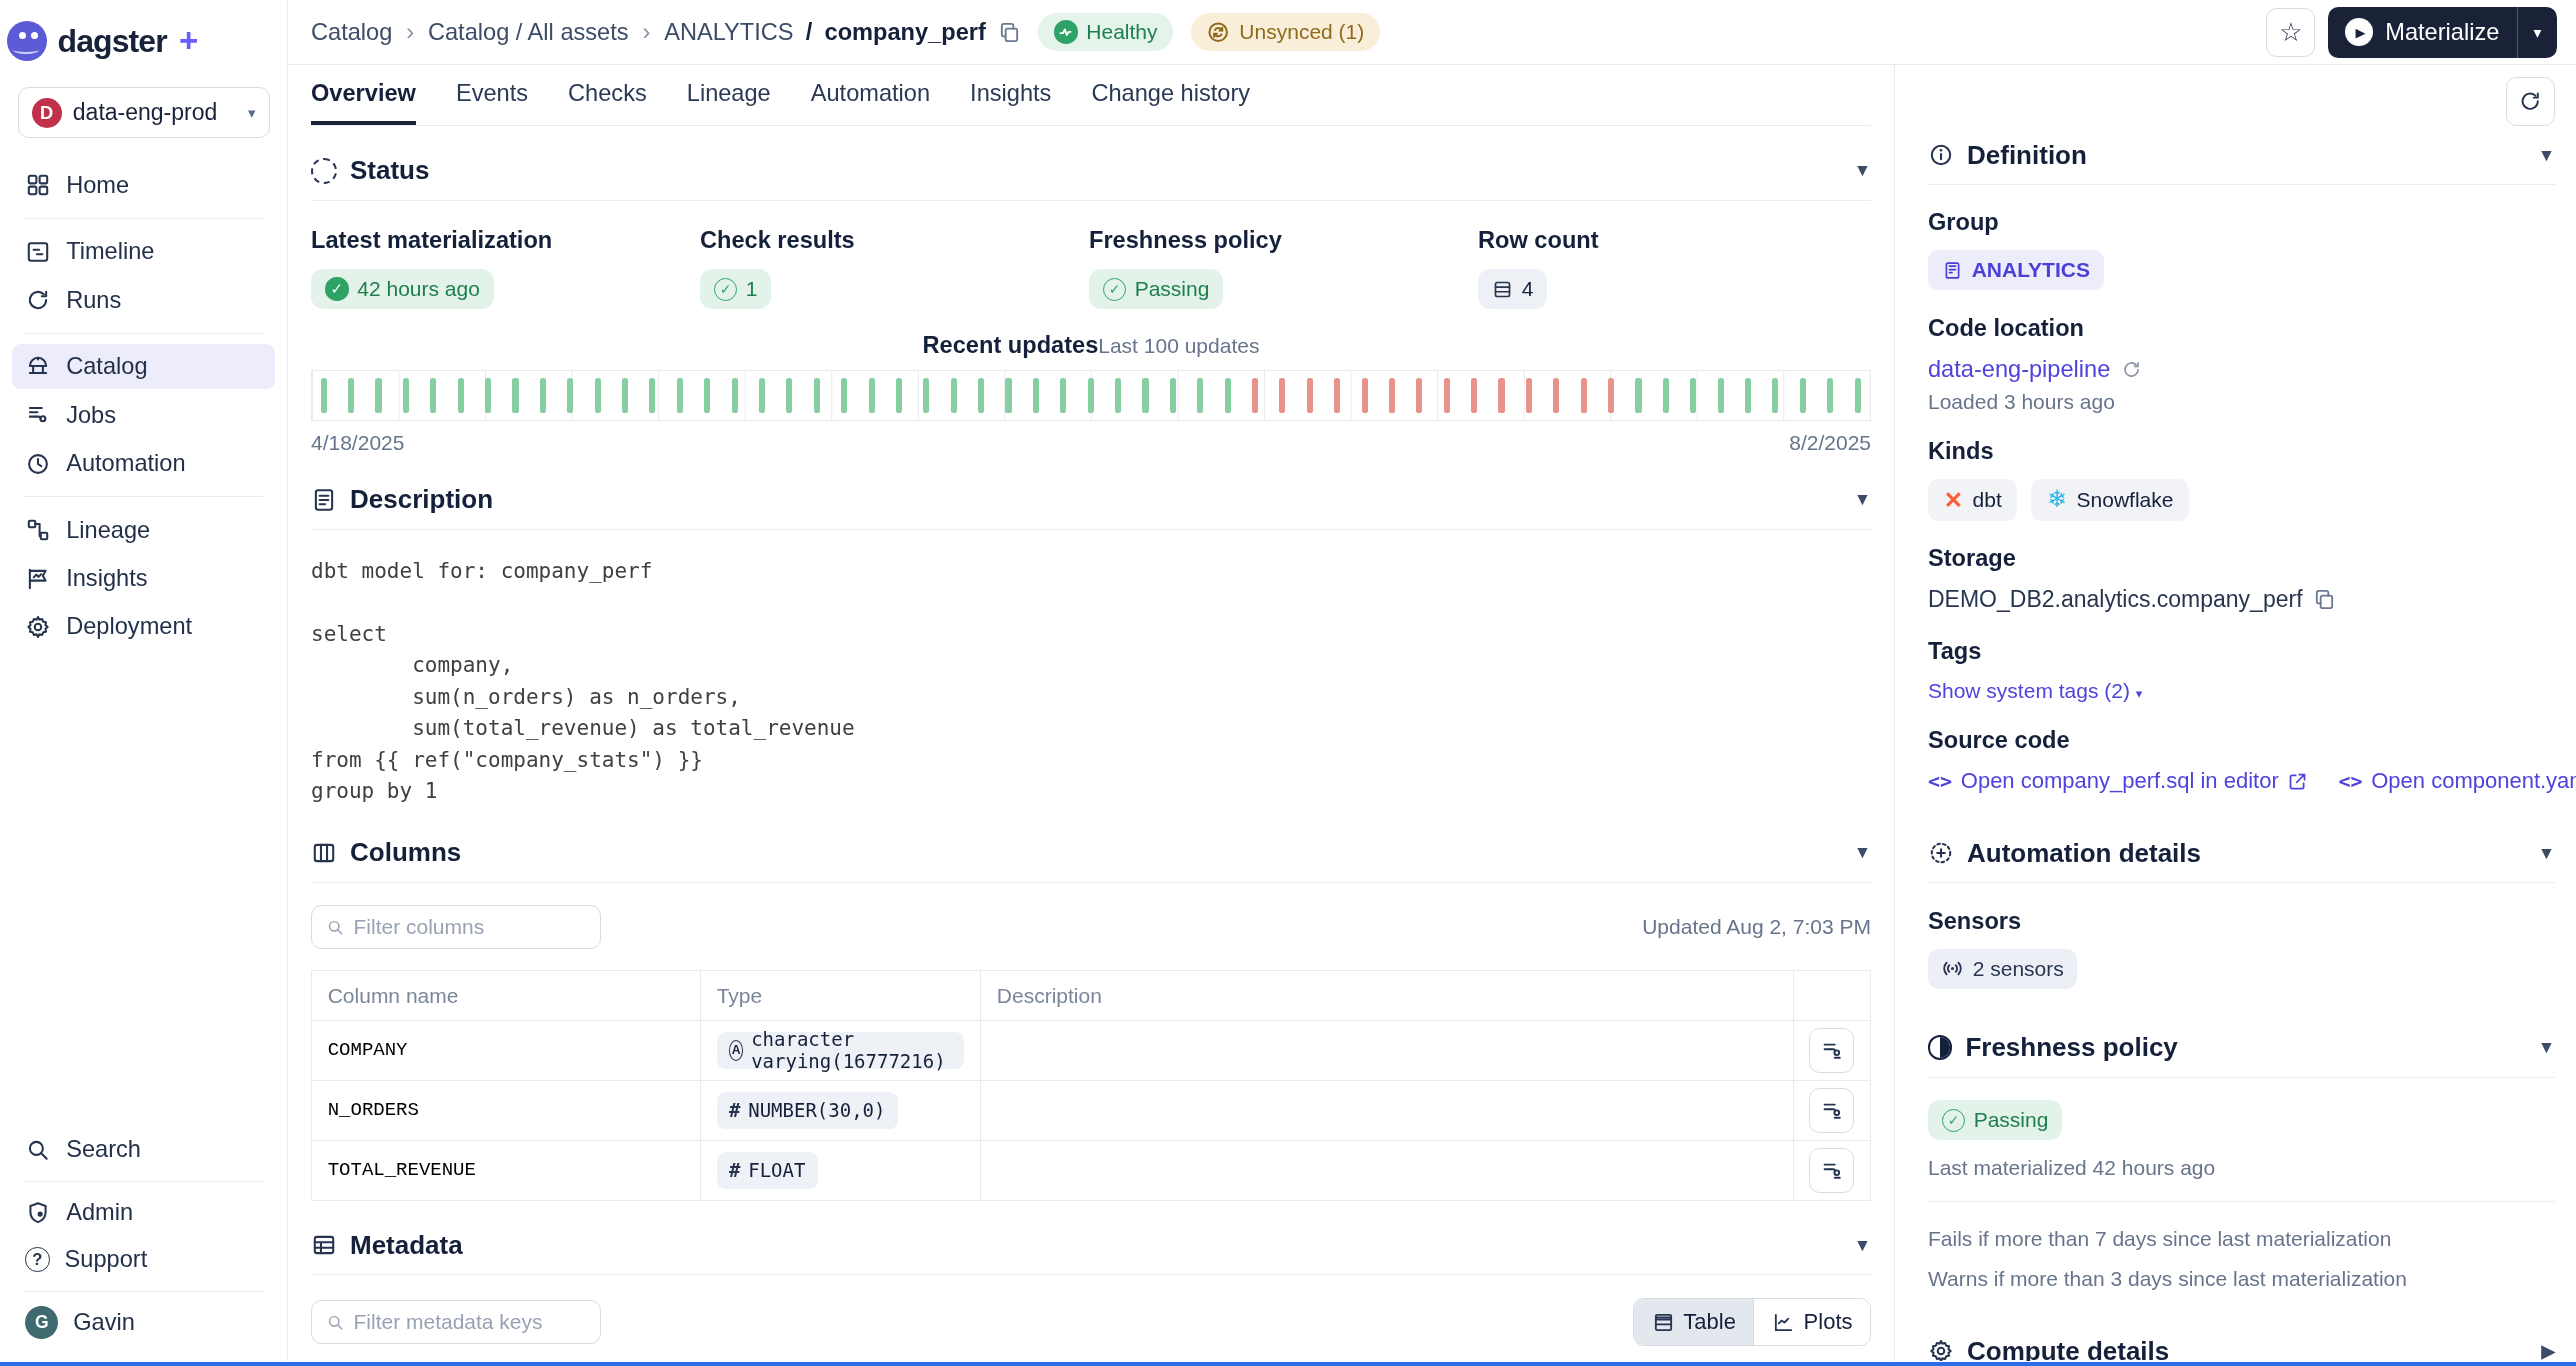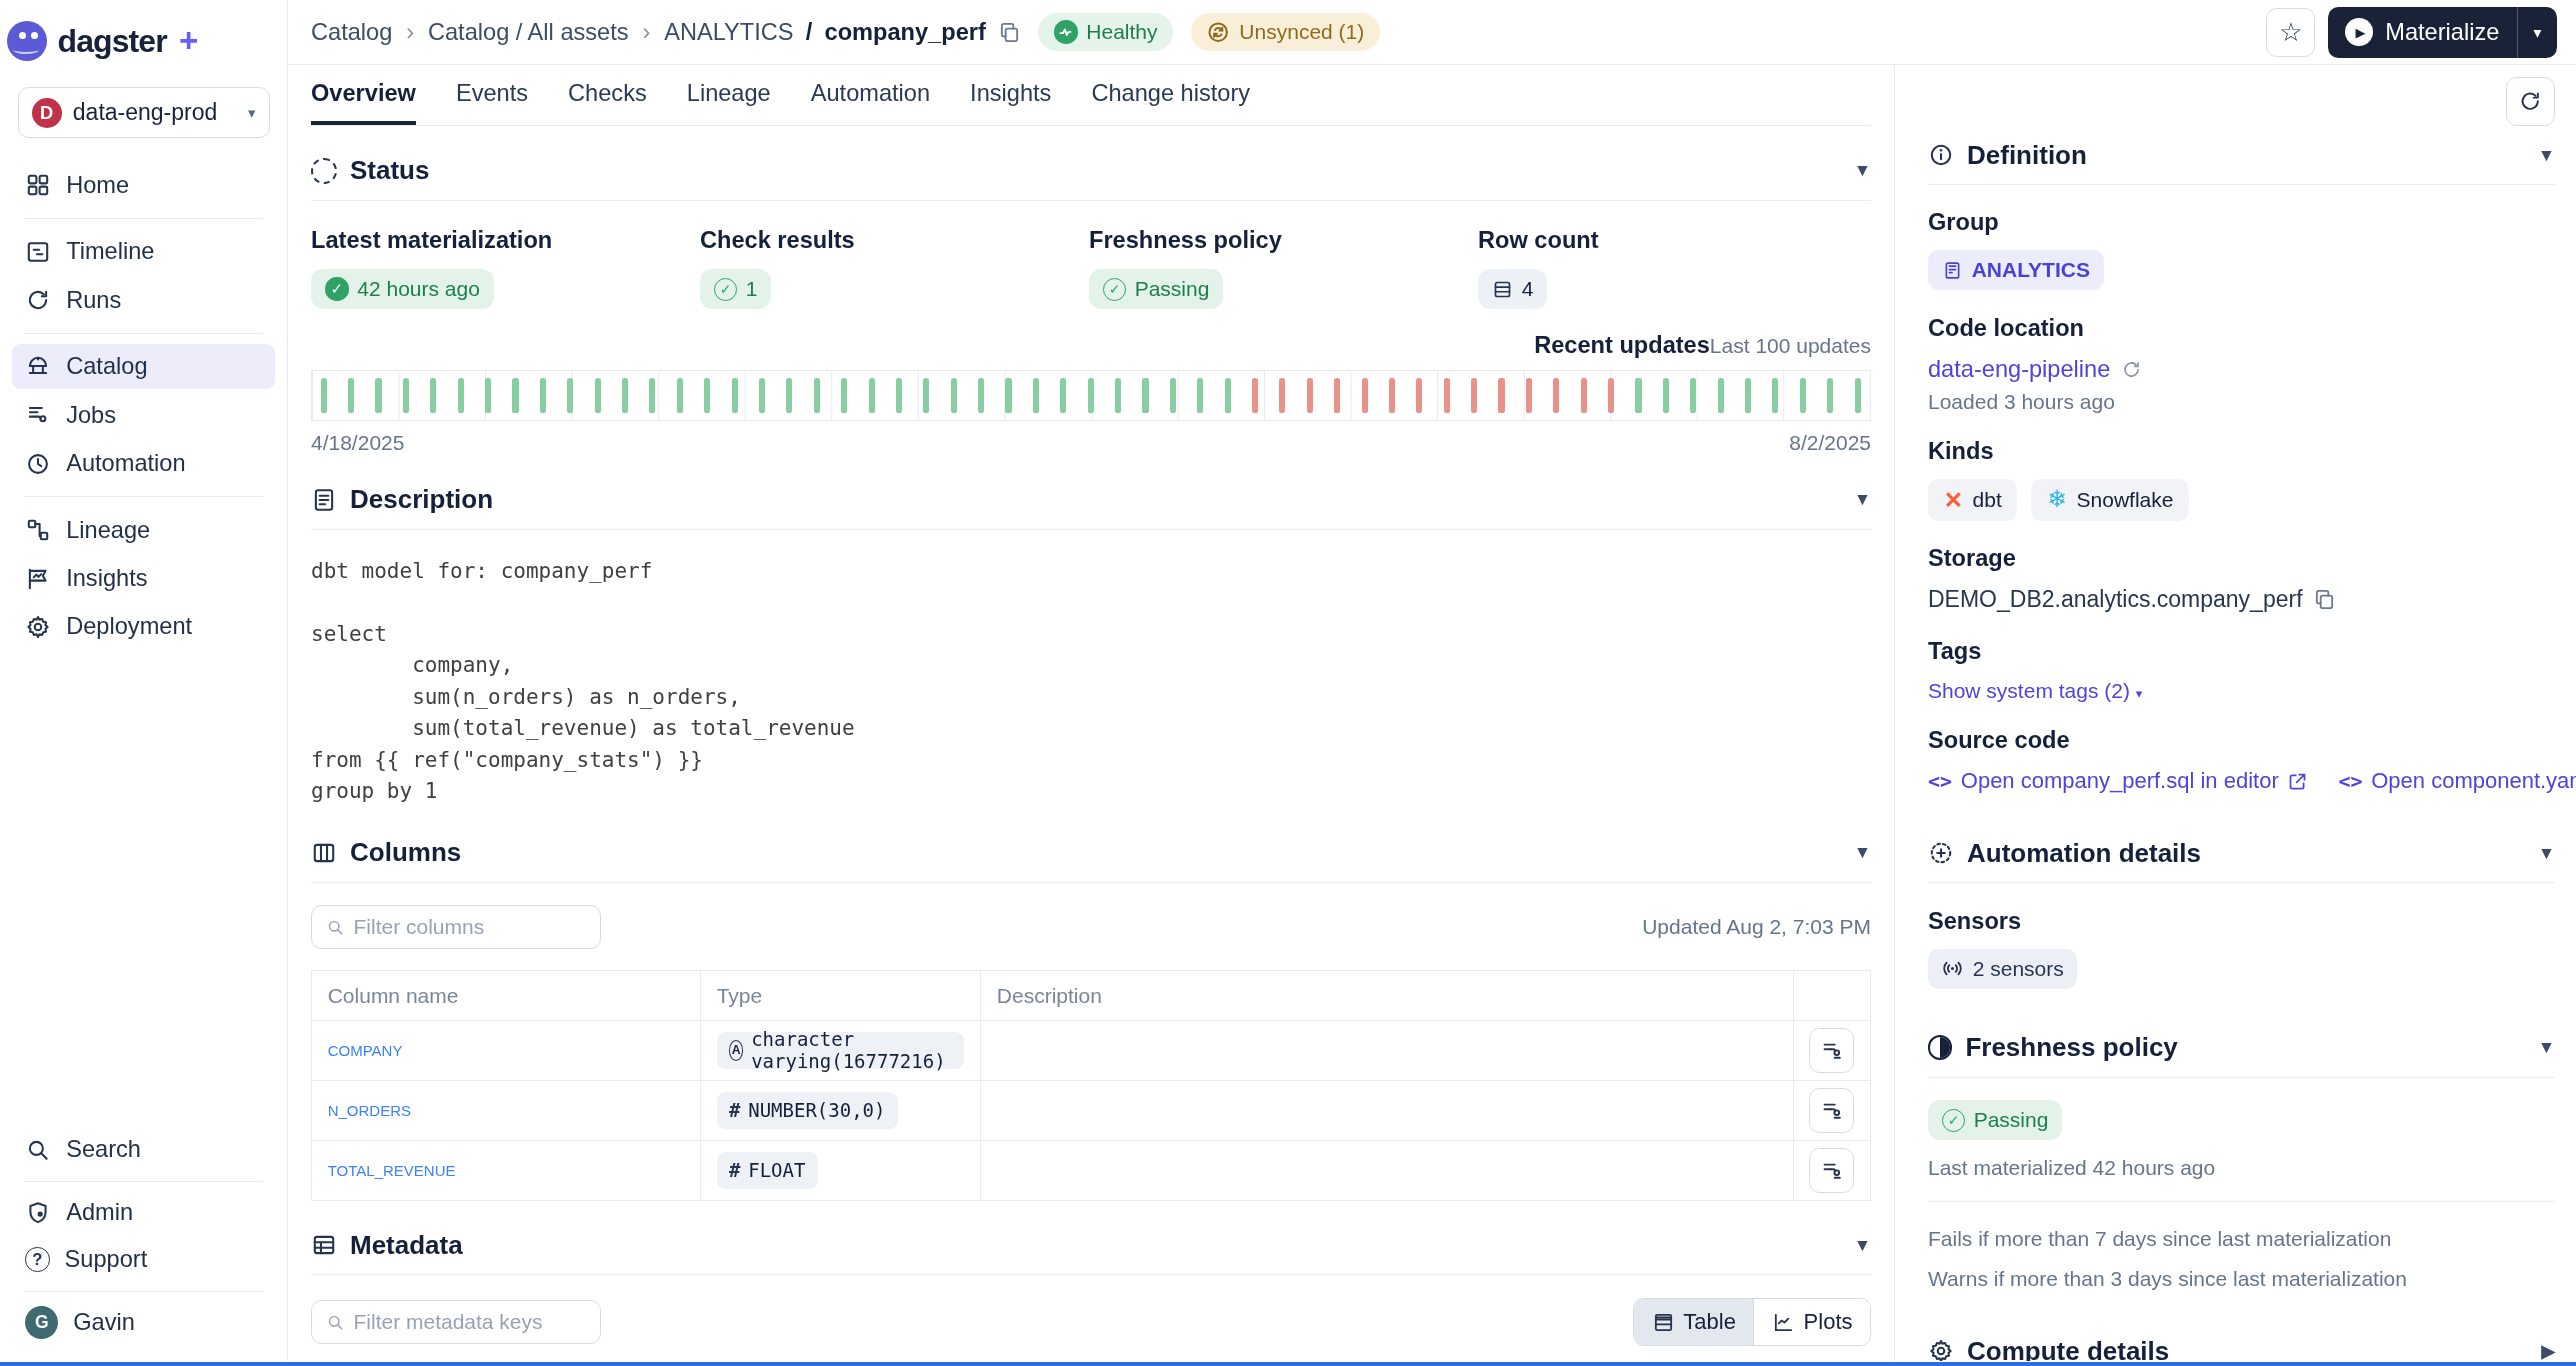--- a/index.html
+++ b/index.html
@@ -64,42 +64,42 @@
 
   .cards{display:flex;margin:26px 0 5.2px}
   .card{width:389px}
   .card-label{font-size:23.6px;font-weight:700;color:#15203A;margin-bottom:15.7px}
   .pill{display:inline-flex;align-items:center;gap:8.7px;height:40px;border-radius:12.2px;padding:0 14px;font-size:21px;cursor:pointer}
   .pill.green{background:#E3F3E9;color:#1D7F4B}
   .pill.gray{background:#EDF0F5;color:#15203A}
   .ck-solid{width:23.6px;height:23.6px;border-radius:50%;background:#2EA365;color:#fff;font-size:15px;display:flex;align-items:center;justify-content:center}
   .ck-line{width:23px;height:23px;border-radius:50%;border:1.7px solid #2EA365;color:#2EA365;font-size:14px;display:flex;align-items:center;justify-content:center}
 
-  .recent-head{display:flex;justify-content:flex-end;align-items:center;margin:23px 0 10.5px}
+  .recent-head{display:flex;justify-content:center;align-items:center;margin:23px 0 10.5px}
   .recent-label{font-size:23.6px;font-weight:700;color:#15203A}
   .muted{color:#67748B;font-size:21px}
   .bars{height:51px;border:0.9px solid #E8EAEE;background-image:linear-gradient(to right,#E8EAEE 0.9px,transparent 0.9px);background-size:calc(100%/18) 100%;display:flex;justify-content:space-between;align-items:center;padding:0 8.7px}
   .bar{width:6.1px;height:35px;border-radius:2.6px}
   .bar.g{background:#87CFA3}
   .bar.r{background:#E9928A}
   .dates{display:flex;justify-content:space-between;margin-top:10.5px}
 
   .code{font-family:"DejaVu Sans Mono",monospace;font-size:21px;line-height:1.5;white-space:pre;color:#404040;margin:26px 0 12.2px}
 
   .filter-row{display:flex;align-items:center;justify-content:space-between;margin:23px 0 21px}
   .filter{width:290px;height:44px;border:1.3px solid #D6DBE3;border-radius:10.5px;display:flex;align-items:center;gap:8.7px;padding:0 14px}
   .filter input{border:0;outline:0;font-size:21px;color:#27354F;width:100%;font-family:"Liberation Sans",sans-serif}
   .filter input::placeholder{color:#98A2B3}
 
   table.grid{width:100%;border-collapse:collapse;border:0.9px solid #E7EAEE}
   table.grid th{font-size:21px;font-weight:400;color:#7A8699;text-align:left;padding:12.2px 15.7px;border-right:0.9px solid #E7EAEE;height:44px}
   table.grid th:last-child{border-right:0}
   table.grid td{border-top:0.9px solid #E7EAEE;border-right:0.9px solid #E7EAEE;padding:7px 15.7px;height:51px}
   table.grid td:last-child{border-right:0}
-  .mono{font-family:Liberation Sans, sans-serif;font-size:15px;color:#3b82f6}
+  .mono{font-family:Liberation Mono, monospace;font-size:19px;color:#000000}
   .typepill{display:inline-flex;align-items:center;gap:7.9px;background:#EEF1F5;border-radius:8.7px;height:37px;padding:0 12.2px;font-family:"DejaVu Sans Mono",monospace;font-size:19px;color:#15203A}
   .acirc{width:21px;height:21px;border:1.7px solid #27344F;border-radius:50%;font-size:12.2px;display:flex;align-items:center;justify-content:center;font-family:"Liberation Sans",sans-serif;font-weight:700}
   .hashic{font-size:19px;font-weight:700;color:#27344F;font-family:"DejaVu Sans Mono",monospace}
   .rowbtn{width:45px;height:45px;border:1.3px solid #D6DBE3;border-radius:10.5px;background:#fff;display:flex;align-items:center;justify-content:center;cursor:pointer;margin:0 auto}
 
   .toggle{display:flex;border:1.3px solid #D6DBE3;border-radius:10.5px;overflow:hidden;height:48px}
   .tseg{display:flex;align-items:center;gap:8.7px;padding:0 17.5px;font-size:22px;color:#15203A;background:#fff;cursor:pointer}
   .tseg+.tseg{border-left:1.3px solid #D6DBE3}
   .tseg.active{background:#E3E7EE}
 

